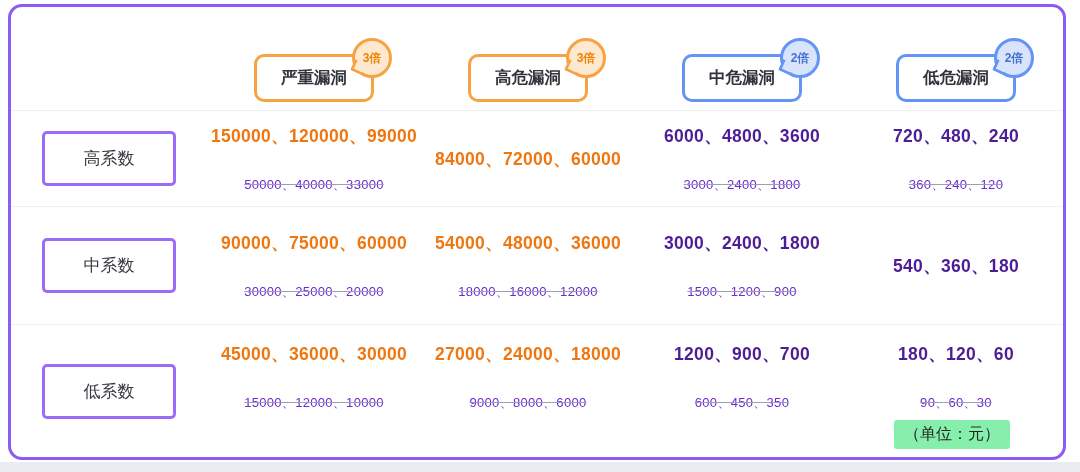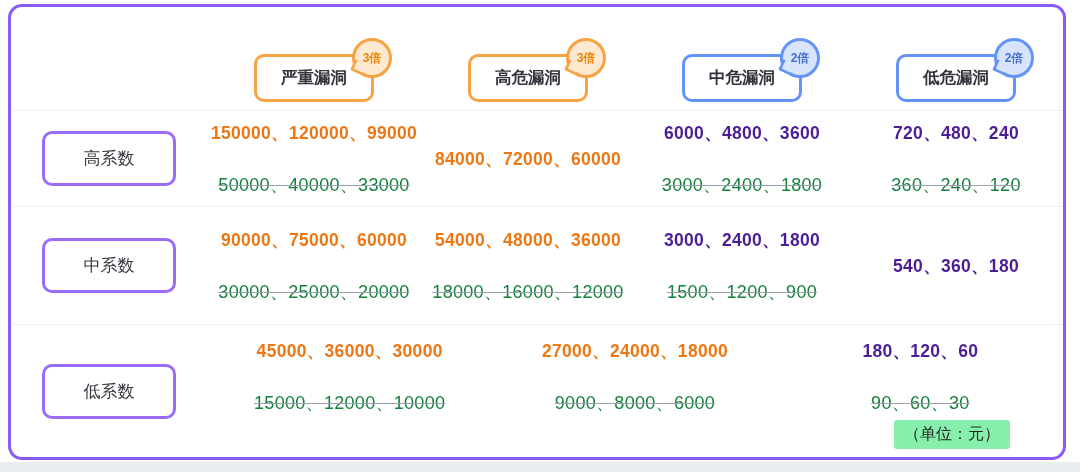--- a/index.html
+++ b/index.html
@@ -34,27 +34,27 @@
     font-size:12px; font-weight:bold; z-index:2; }
   .orange .badge { background:#FCE9D0; border-color:#F7A343; color:#F08200; }
   .blue   .badge { background:#D7E4FC; border-color:#6495F6; color:#4570D0; }
   .badge::before { content:""; position:absolute; left:-3px; bottom:2px; width:9px; height:9px;
     background:inherit; transform:rotate(25deg); border-bottom-left-radius:2px;
     border-bottom:3px solid; border-left:3px solid; border-color:inherit; }
   .orange .badge::before { border-bottom-color:#F7A343; border-left-color:#F7A343; }
   .blue   .badge::before { border-bottom-color:#6495F6; border-left-color:#6495F6; }
 
   
-  .labelbox { width:134px; height:55px; border:3px solid #9B6CF8; border-radius:10px;
+  .labelbox { width:134px; height:55px; border:3px solid #9B6CF8; border-radius:5px;
     background:#fff; display:flex; align-items:center; justify-content:center;
     font-size:17px; color:#3A3B42; }
 
   
   .val-current  { font-size:17.5px; font-weight:bold; letter-spacing:.3px; }
-  .val-previous { margin-top:28px; font-size:18px; color:#15803d;
+  .val-previous { margin-top:28px; font-size:13px; color:#6d28d9;
     text-decoration:line-through; text-decoration-color:#9AA1AD; letter-spacing:.3px; }
   .col.c-orange .val-current { color:#EE7711; }
   .col.c-blue   .val-current { color:#4c1d95; }
   .data-row-3 .col { padding-bottom:28px; }
 
   .unit-note { position:absolute; right:53px; bottom:8px; background:#86efac; color:#262626;
     font-size:16px; padding:4px 10px; border-radius:3px; }
 </style>
 </head>
 <body>
@@ -138,20 +138,24 @@
     </div>
     <div class="col c-orange">
       <div class="val-current">45000、36000、30000</div>
       <div class="val-previous">15000、12000、10000</div>
     </div>
     <div class="col c-orange">
       <div class="val-current">27000、24000、18000</div>
       <div class="val-previous">9000、8000、6000</div>
     </div>
     <div class="col c-blue">
+      <div class="val-current">1200、900、700</div>
+      <div class="val-previous">600、450、350</div>
+    </div>
+    <div class="col c-blue">
       <div class="val-current">180、120、60</div>
       <div class="val-previous">90、60、30</div>
     </div>
   </div>
 
   <div class="unit-note">（单位：元）</div>
 </div>
 
 <div class="bottom-strip"></div>
 

